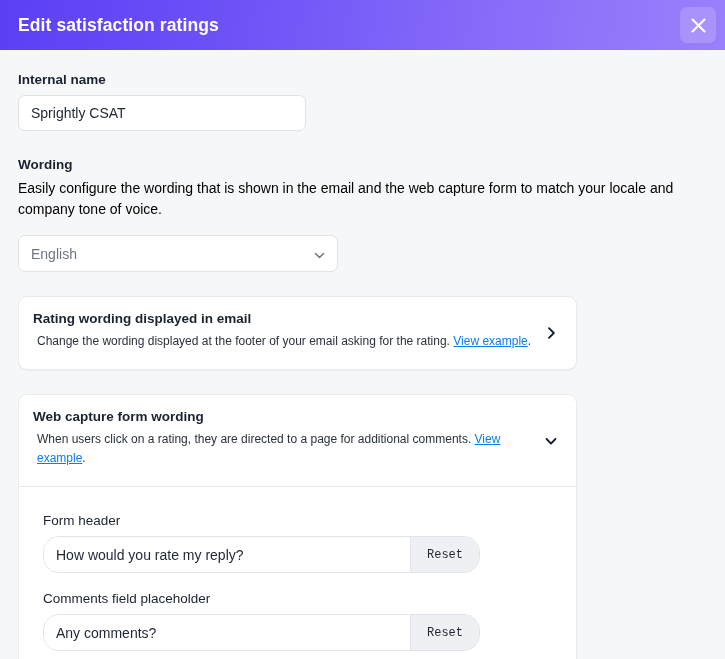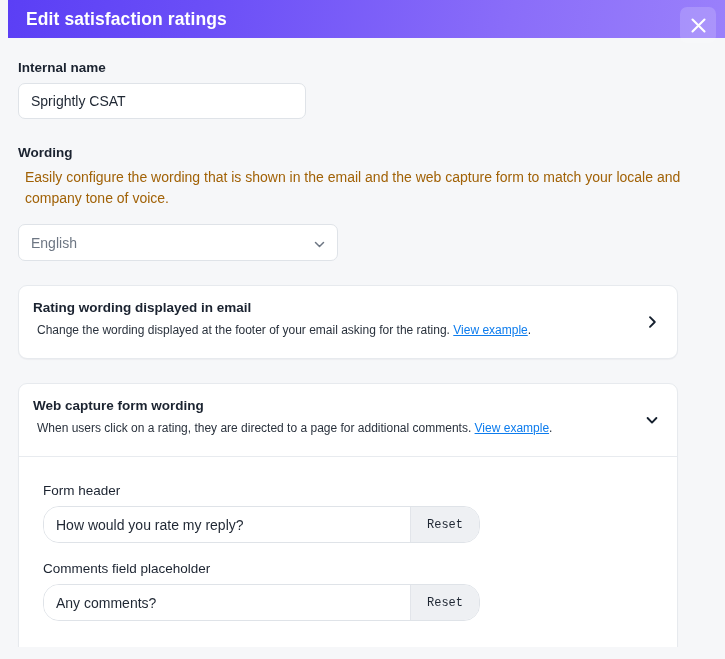--- a/index.html
+++ b/index.html
@@ -12,27 +12,26 @@
     overflow: hidden;
     background: #f6f7f9;
     font-family: "Liberation Sans", sans-serif;
     color: #1f2733;
     -webkit-font-smoothing: antialiased;
   }
 
   
   .modal-header {
     position: relative;
-    height: 38px;
+    height: 50px;
     background: linear-gradient(100deg, #5b3ff5 0%, #6b4ff7 28%, #8a6df9 70%, #9a80fb 100%);
     display: flex;
     align-items: center;
     padding: 0 0 0 18px;
     box-sizing: border-box;
-    margin-left: 8px;
   }
   .modal-title {
     color: #ffffff;
     font-size: 17.5px;
     font-weight: bold;
     letter-spacing: 0.1px;
   }
   .close-button {
     position: absolute;
     right: 9px;
@@ -82,23 +81,23 @@
 
   .section-label {
     font-size: 13.5px;
     font-weight: bold;
     color: #1b2330;
     margin: 26px 0 6px 0;
   }
   .section-desc {
     font-size: 14px;
     line-height: 21px;
-    color: #a16207;
+    color: #000000;
     max-width: 672px;
-    margin: 7px;
+    margin: 0;
   }
 
   .select-wrap {
     position: relative;
     width: 320px;
     margin-top: 15px;
   }
   .select-box {
     width: 320px;
     height: 37px;
@@ -120,21 +119,21 @@
     pointer-events: none;
   }
 
   
   .card {
     background: #ffffff;
     border: 1px solid #e7eaee;
     border-radius: 9px;
     margin-top: 24px;
     box-shadow: 0 1px 1px rgba(16,24,40,0.04);
-    width: 660px;
+    width: 559px;
     box-sizing: border-box;
   }
   .card-head {
     position: relative;
     padding: 14px 40px 14px 14px;
   }
   .card-title {
     font-size: 13.5px;
     font-weight: bold;
     color: #1b2330;

